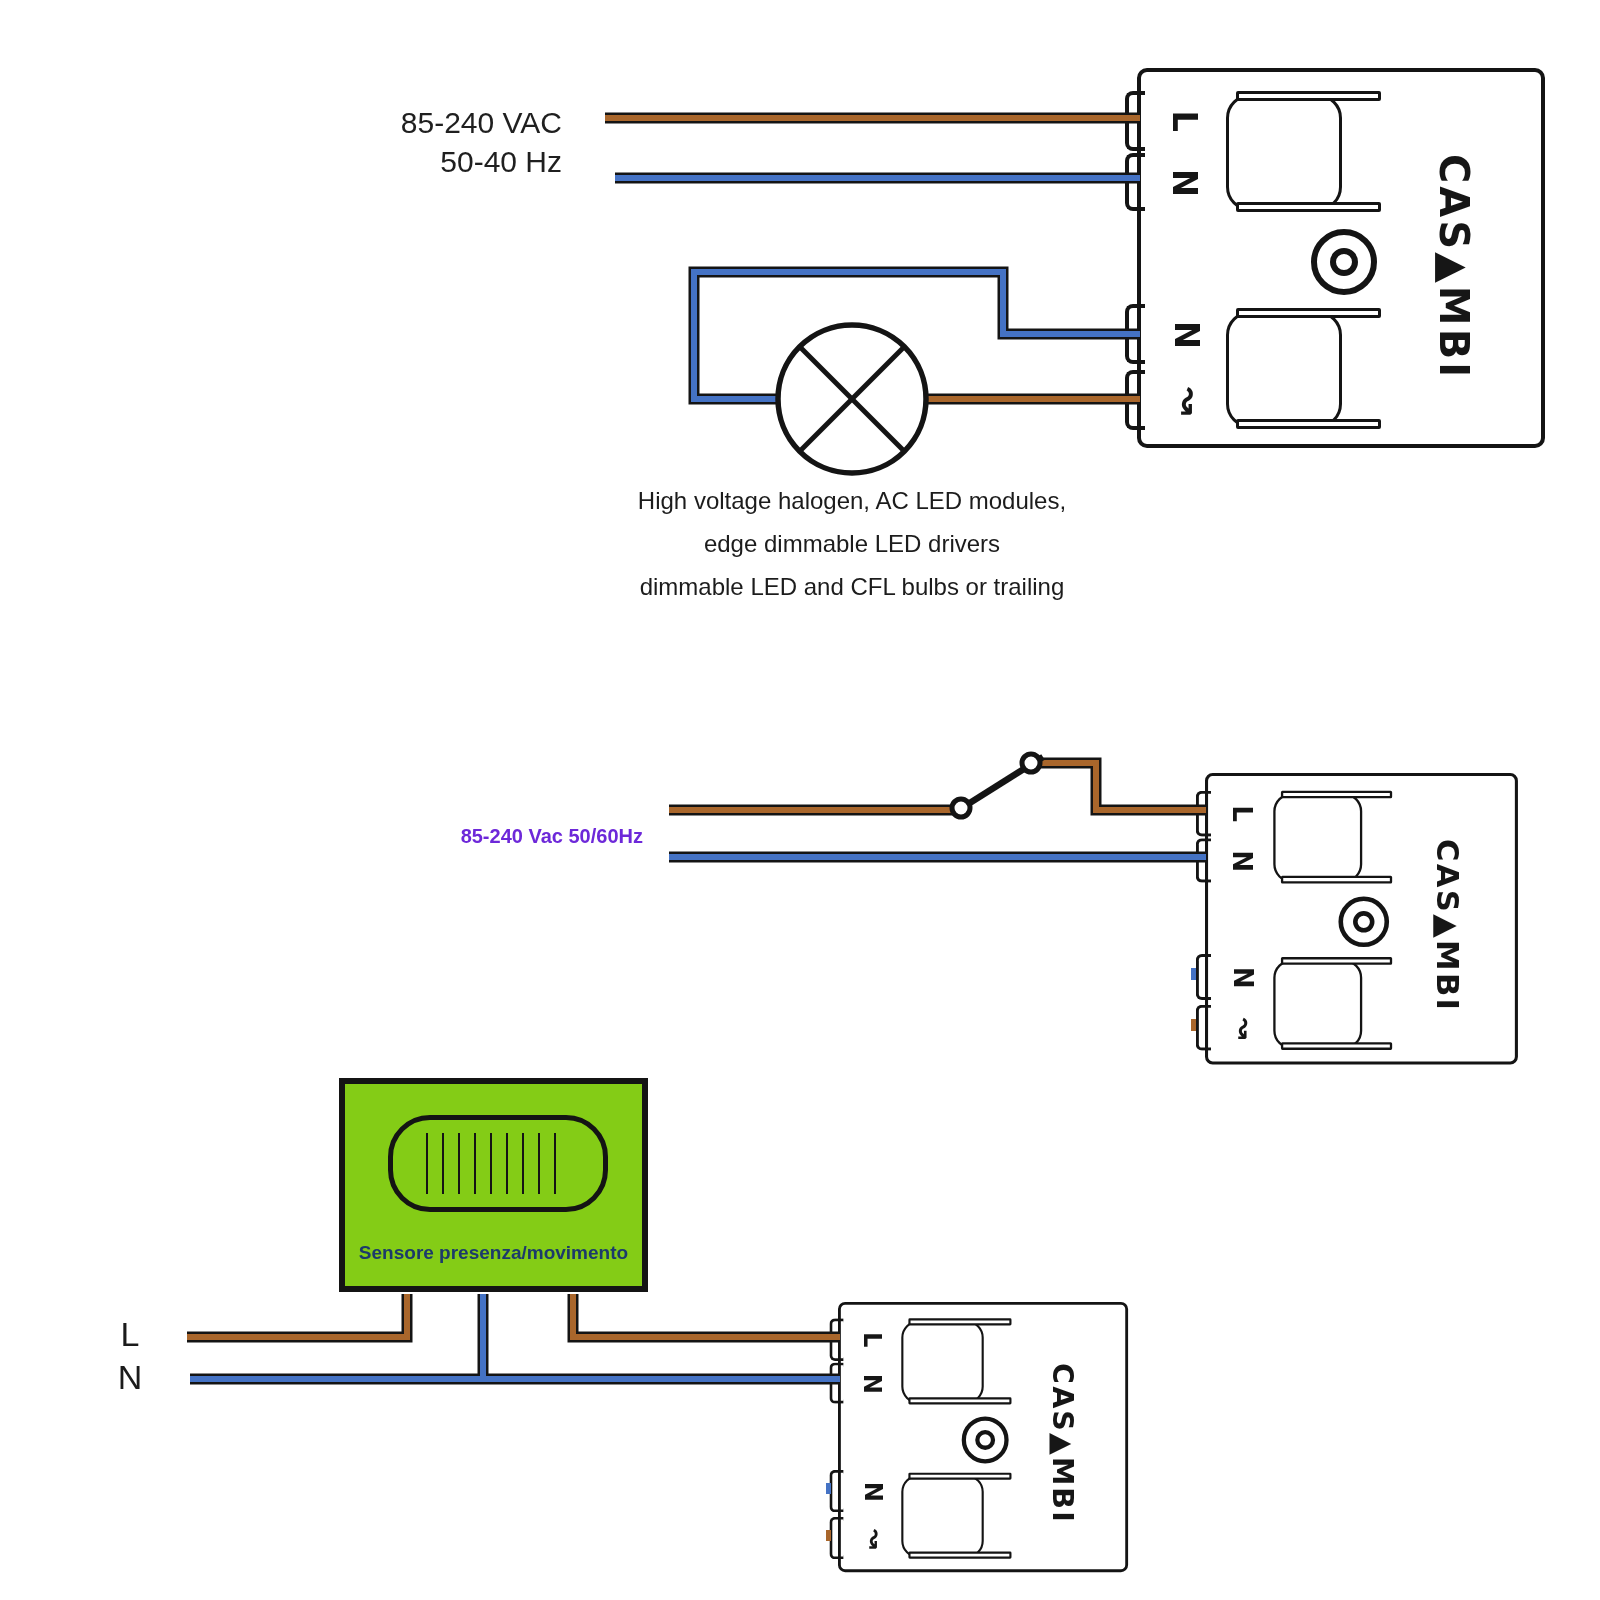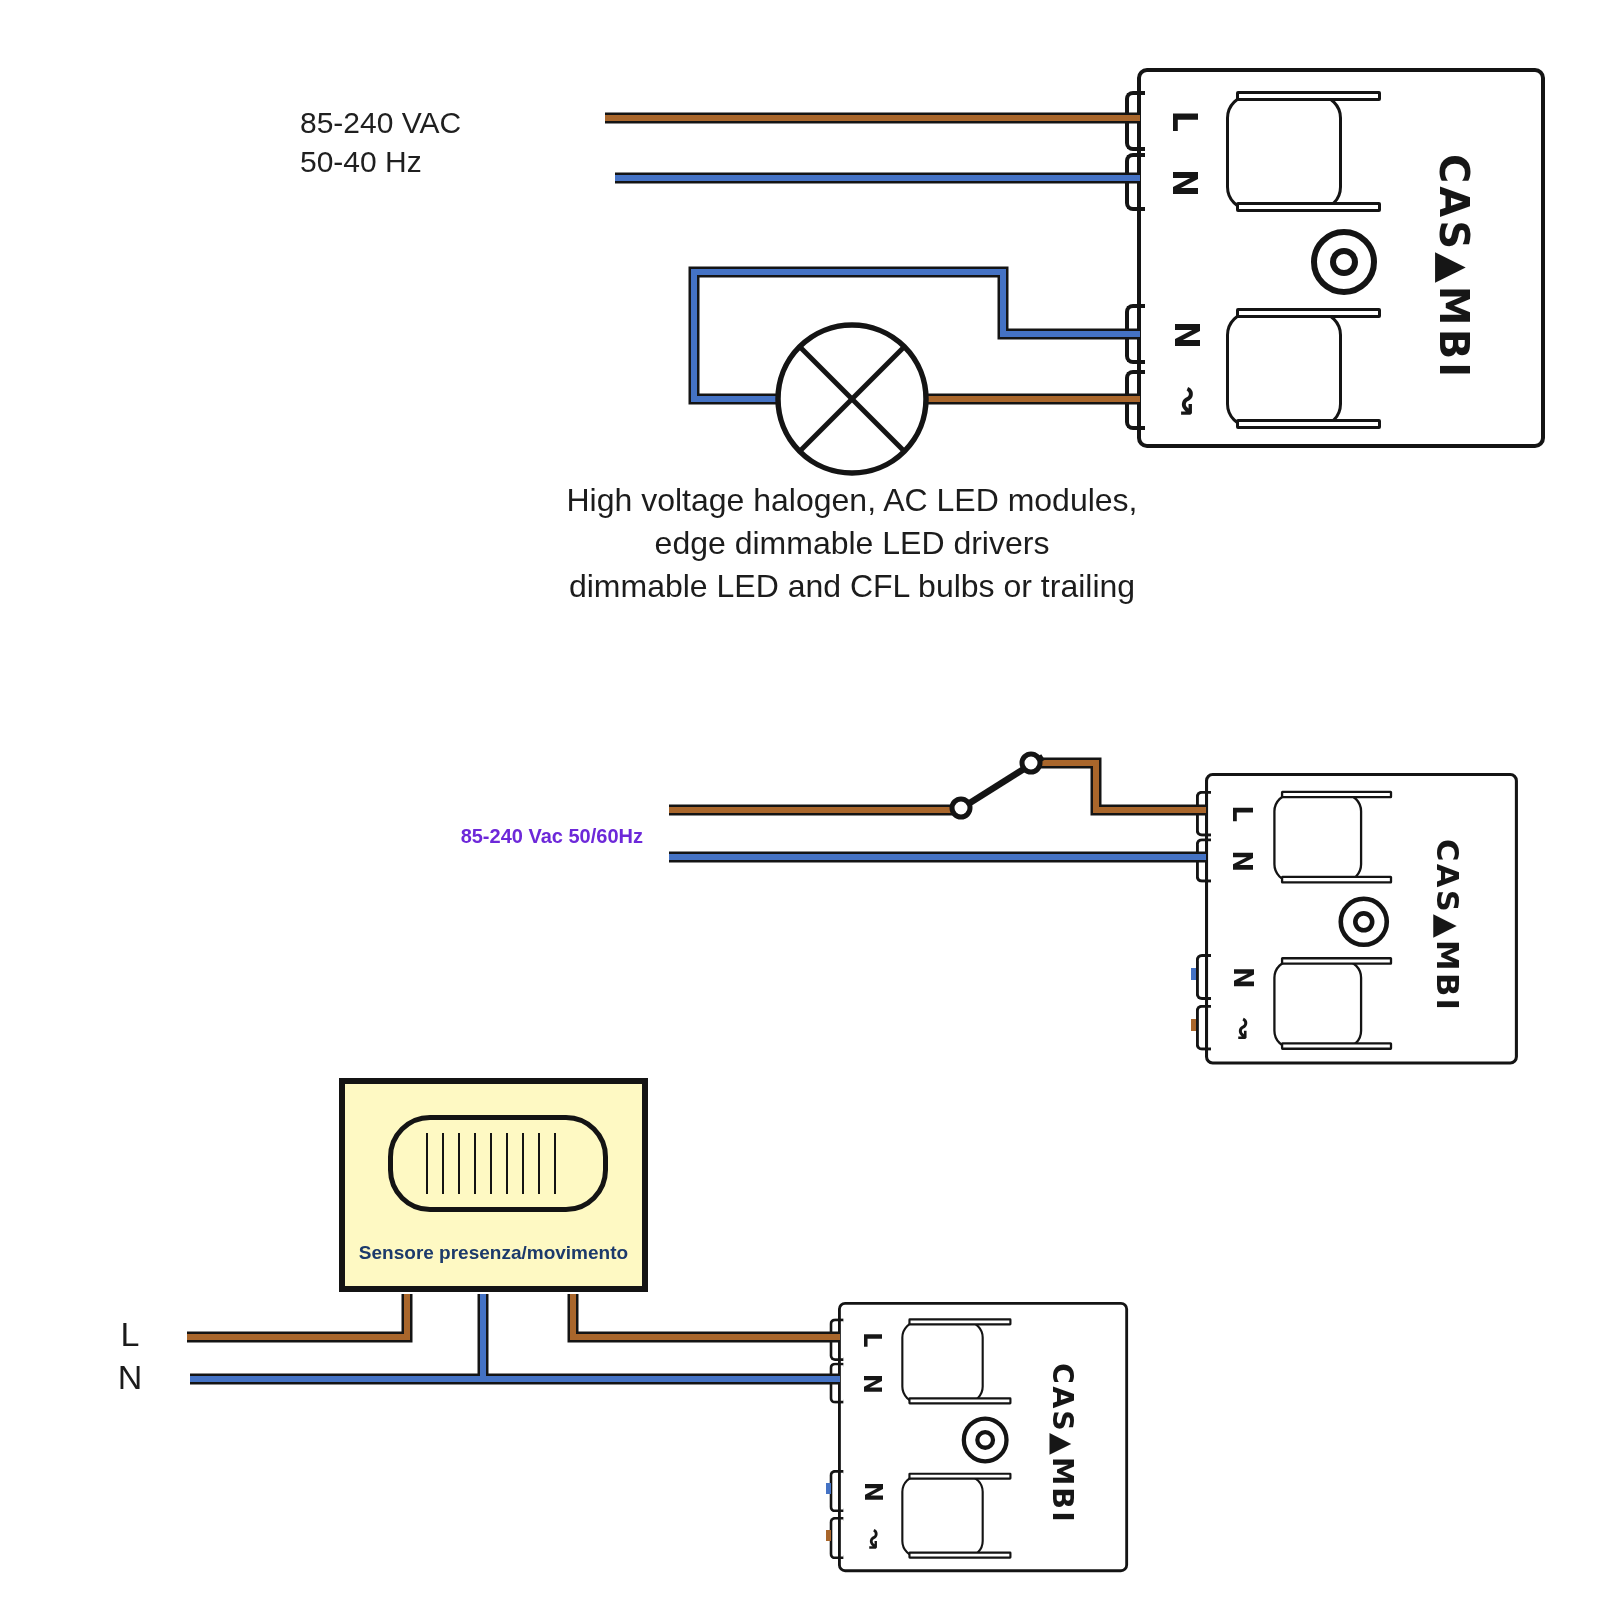--- a/index.html
+++ b/index.html
@@ -28,34 +28,34 @@
       font-family:"DejaVu Sans",sans-serif;font-weight:700;font-size:34px;color:#161616;line-height:1;}
   .btn{position:absolute;left:170px;top:157px;width:66px;height:66px;border:6px solid #141414;
        border-radius:50%;background:#fff;box-sizing:border-box;}
   .btn-in{position:absolute;left:13px;top:13px;width:28px;height:28px;border:6px solid #141414;
           border-radius:50%;box-sizing:border-box;}
   .logo{position:absolute;left:313px;top:195px;transform:translate(-50%,-50%) rotate(90deg);
         font-family:"DejaVu Sans",sans-serif;font-weight:700;font-size:40px;letter-spacing:3px;
         color:#161616;white-space:nowrap;line-height:1;}
 
   
-  #sensor-box{position:absolute;left:339px;top:1078px;width:309px;height:214px;background:#fef9c3;
+  #sensor-box{position:absolute;left:339px;top:1078px;width:309px;height:214px;background:#84cc16;
               border:6px solid #141414;box-sizing:border-box;z-index:2;}
   #sensor-window{position:absolute;left:43px;top:31px;width:220px;height:97px;border:5px solid #141414;
                  border-radius:42px;box-sizing:border-box;}
   #sensor-slits{position:absolute;left:33px;top:13px;right:33px;bottom:13px;
                 background:repeating-linear-gradient(90deg,#141414 0 2px,transparent 2px 16px);}
   #sensor-caption{position:absolute;left:0;right:0;top:158px;text-align:center;
                   font-size:19px;font-weight:700;color:#1c3a6b;}
 
   
-  .supply1{position:absolute;left:300px;top:103px;width:262px;text-align:left;
+  .supply1{position:absolute;left:300px;top:103px;width:262px;text-align:right;
            font-size:30px;line-height:39px;color:#1f1f1f;z-index:3;}
   .caption{position:absolute;left:552px;top:479px;width:600px;text-align:center;
-           font-size:32px;line-height:43px;color:#1c1c1c;z-index:3;}
+           font-size:24px;line-height:43px;color:#1c1c1c;z-index:3;}
   .supply2{position:absolute;left:380px;top:825px;width:263px;text-align:right;
            font-size:20px;font-weight:700;color:#6d28d9;z-index:3;}
   .lnlabel{position:absolute;width:44px;text-align:center;font-size:34px;color:#1b1b1b;z-index:3;}
 </style>
 </head>
 <body>
 
 <div id="canvas">
 
   <div class="dev" style="left:1137px;top:68px">

